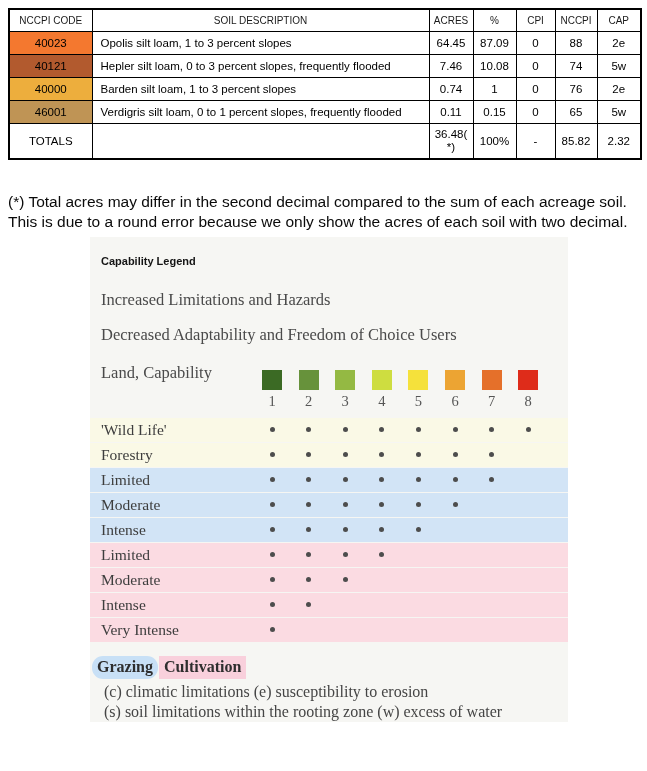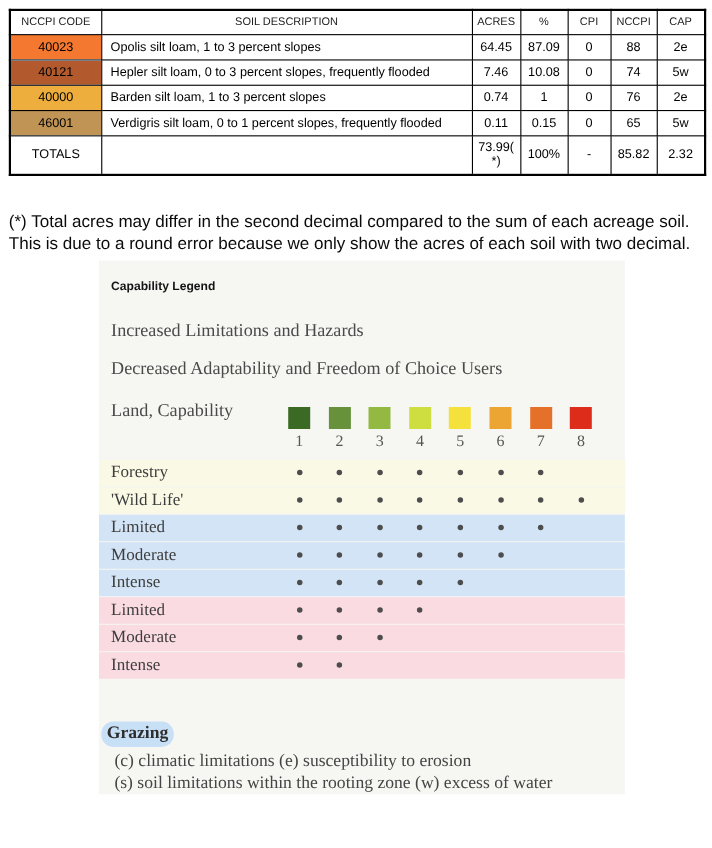--- a/index.html
+++ b/index.html
@@ -151,21 +151,21 @@
         <td class="num-cell">0.15</td>
         <td class="num-cell">0</td>
         <td class="num-cell">65</td>
         <td class="num-cell">5w</td>
       </tr>
     </tbody>
   <tbody>
     <tr class="totals-row">
       <td>TOTALS</td>
       <td class="desc-cell"></td>
-      <td class="acres-total">73.99( *)</td>
+      <td class="acres-total">36.48( *)</td>
       <td>100%</td>
       <td>-</td>
       <td>85.82</td>
       <td>2.32</td>
     </tr>
   </tbody>
 </table>
 
 <p class="footnote">(*) Total acres may differ in the second decimal compared to the sum of each acreage soil. This is due to a round error because we only show the acres of each soil with two decimal.</p>
 
@@ -191,40 +191,40 @@
       <span class="sq-num" style="left: 245.2px;">3</span>
       <span class="sq-num" style="left: 281.8px;">4</span>
       <span class="sq-num" style="left: 318.4px;">5</span>
       <span class="sq-num" style="left: 355px;">6</span>
       <span class="sq-num" style="left: 391.6px;">7</span>
       <span class="sq-num" style="left: 428.2px;">8</span>
     </div>
 
   <div class="matrix" id="matrix">
       <div class="mrow general">
-        <span class="mlabel">Forestry</span>
-        <span class="dot" style="left: 179.5px;"></span>
-        <span class="dot" style="left: 216.1px;"></span>
-        <span class="dot" style="left: 252.7px;"></span>
-        <span class="dot" style="left: 289.3px;"></span>
-        <span class="dot" style="left: 325.9px;"></span>
-        <span class="dot" style="left: 362.5px;"></span>
-        <span class="dot" style="left: 399.1px;"></span>
-      </div>
-      <div class="mrow general">
         <span class="mlabel">'Wild Life'</span>
         <span class="dot" style="left: 179.5px;"></span>
         <span class="dot" style="left: 216.1px;"></span>
         <span class="dot" style="left: 252.7px;"></span>
         <span class="dot" style="left: 289.3px;"></span>
         <span class="dot" style="left: 325.9px;"></span>
         <span class="dot" style="left: 362.5px;"></span>
         <span class="dot" style="left: 399.1px;"></span>
         <span class="dot" style="left: 435.7px;"></span>
       </div>
+      <div class="mrow general">
+        <span class="mlabel">Forestry</span>
+        <span class="dot" style="left: 179.5px;"></span>
+        <span class="dot" style="left: 216.1px;"></span>
+        <span class="dot" style="left: 252.7px;"></span>
+        <span class="dot" style="left: 289.3px;"></span>
+        <span class="dot" style="left: 325.9px;"></span>
+        <span class="dot" style="left: 362.5px;"></span>
+        <span class="dot" style="left: 399.1px;"></span>
+      </div>
       <div class="mrow grazing">
         <span class="mlabel">Limited</span>
         <span class="dot" style="left: 179.5px;"></span>
         <span class="dot" style="left: 216.1px;"></span>
         <span class="dot" style="left: 252.7px;"></span>
         <span class="dot" style="left: 289.3px;"></span>
         <span class="dot" style="left: 325.9px;"></span>
         <span class="dot" style="left: 362.5px;"></span>
         <span class="dot" style="left: 399.1px;"></span>
       </div>
@@ -256,21 +256,26 @@
         <span class="mlabel">Moderate</span>
         <span class="dot" style="left: 179.5px;"></span>
         <span class="dot" style="left: 216.1px;"></span>
         <span class="dot" style="left: 252.7px;"></span>
       </div>
       <div class="mrow cultivation">
         <span class="mlabel">Intense</span>
         <span class="dot" style="left: 179.5px;"></span>
         <span class="dot" style="left: 216.1px;"></span>
       </div>
+      <div class="mrow cultivation">
+        <span class="mlabel">Very Intense</span>
+        <span class="dot" style="left: 179.5px;"></span>
+      </div>
     </div>
 
   <div class="group-labels">
     <span class="group-label grazing-hl">Grazing</span>
+    <span class="group-label cultivation-hl">Cultivation</span>
   </div>
 
   <div class="note-line note-1">(c) climatic limitations (e) susceptibility to erosion</div>
   <div class="note-line note-2">(s) soil limitations within the rooting zone (w) excess of water</div>
 </div>
 
 </body></html>

